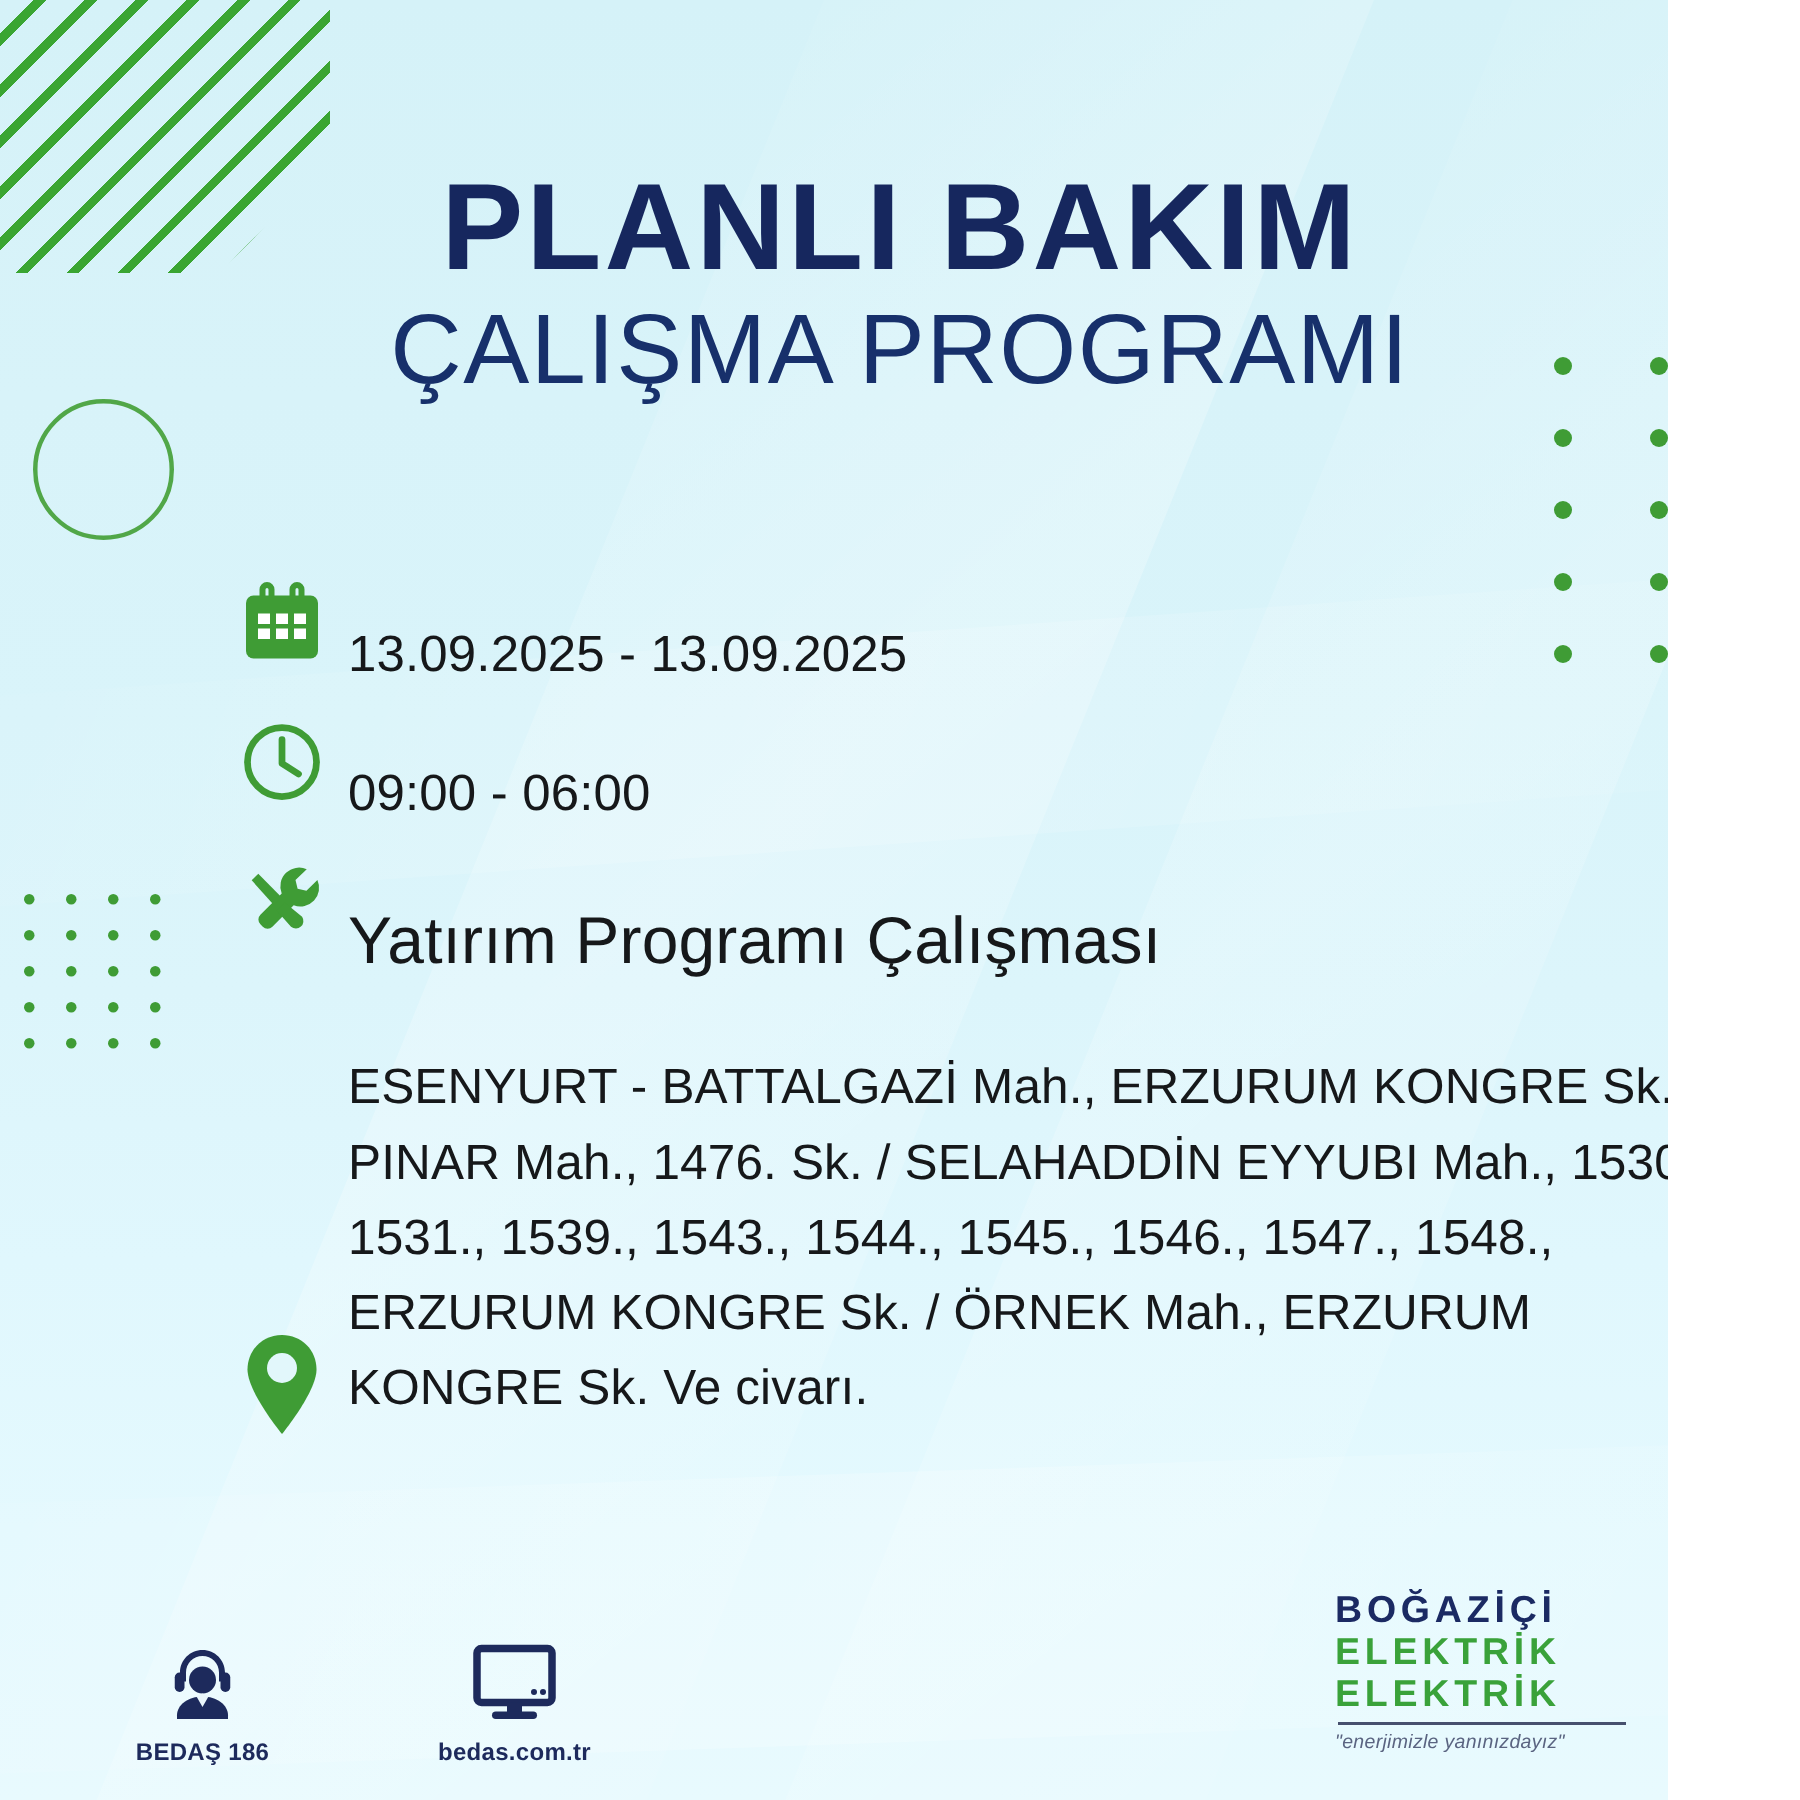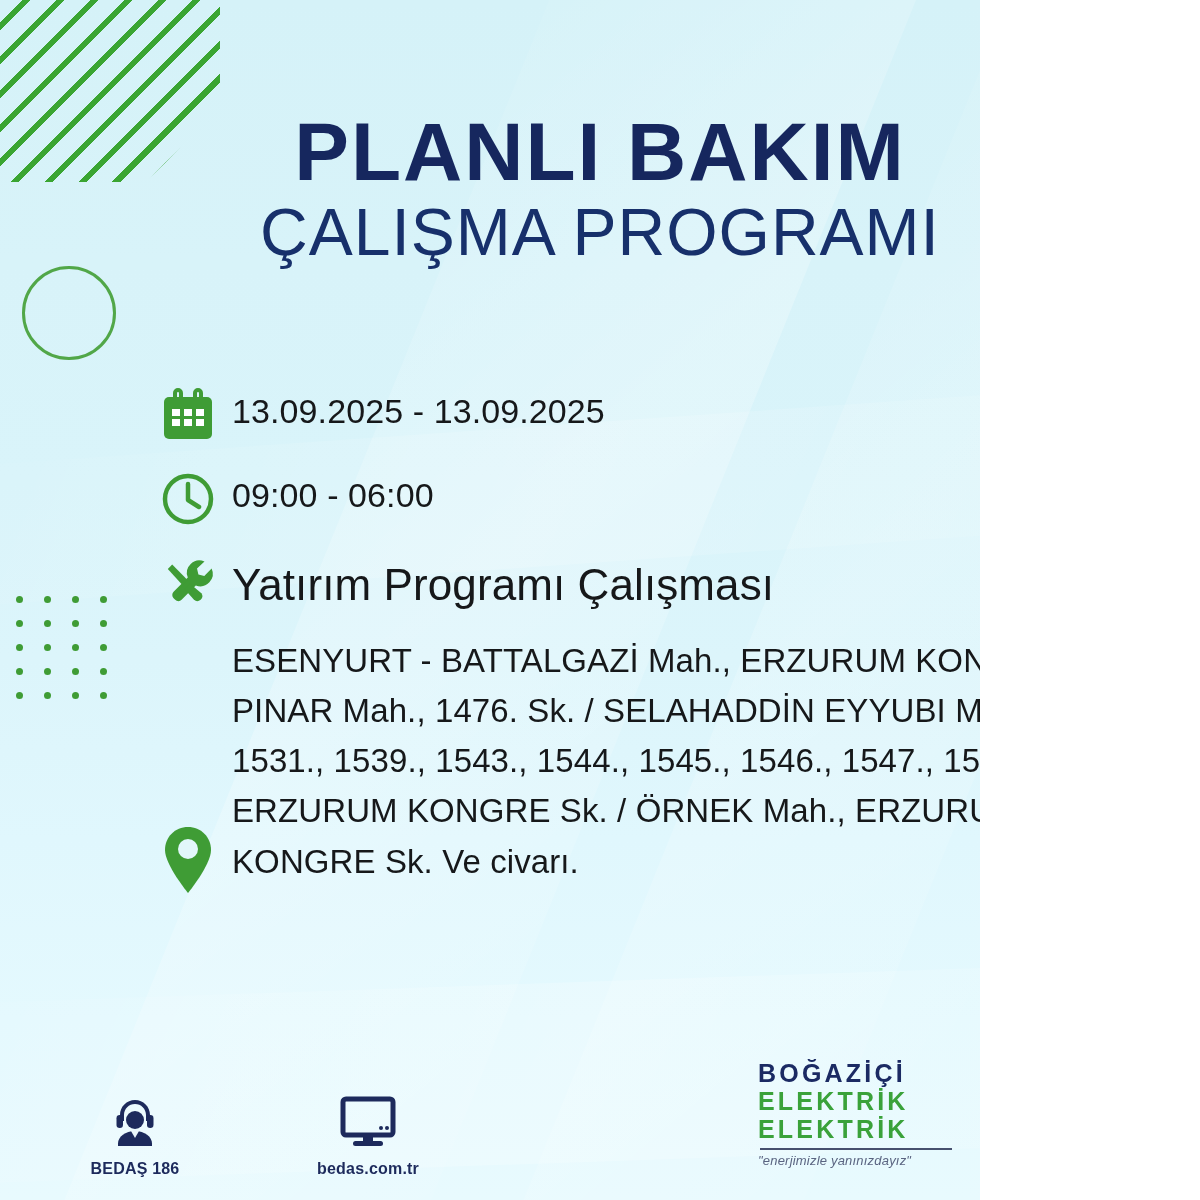--- a/index.html
+++ b/index.html
@@ -8,21 +8,21 @@
   }
   body {
     width: 1200px;
     height: 1200px;
     font-family: "Liberation Sans", sans-serif;
     overflow: hidden;
   }
 
   #poster {
     position: relative;
-    width: 980px;
+    width: 1112px;
     height: 1200px;
     background:
       linear-gradient(180deg,
         #d5f2f8 0%,
         #d8f3f9 22%,
         #d9f4fa 40%,
         #dcf5fb 55%,
         #e0f7fd 70%,
         #e4f9fe 85%,
         #e8fafe 100%);
@@ -143,39 +143,40 @@
     align-items: center;
     justify-content: flex-start;
   }
   .row .txt {
     flex: 1;
     color: #16181a;
     font-size: 33px;
     line-height: 1.12;
     padding-top: 8px;
     letter-spacing: .1px;
+    margin-top: 25px;
   }
   .row.date .txt, .row.time .txt { font-size: 34px; }
   .row.work .txt { font-size: 44px; }
   .row.addr { margin-top: 6px; align-items: flex-end; }
   .row.addr .txt {
     font-size: 33px;
     line-height: 1.52;
     padding-top: 0;
   }
   .row.addr .ico { align-items: flex-start; padding-top: 2px; }
 
   
   .footer-left {
     position: absolute;
     left: 60px;
     bottom: 22px;
     display: flex;
     align-items: flex-start;
-    gap: 83px;
+    gap: 58px;
   }
   .fitem {
     width: 150px;
     text-align: center;
   }
   .fitem .fico {
     height: 62px;
     display: flex;
     align-items: flex-end;
     justify-content: center;

